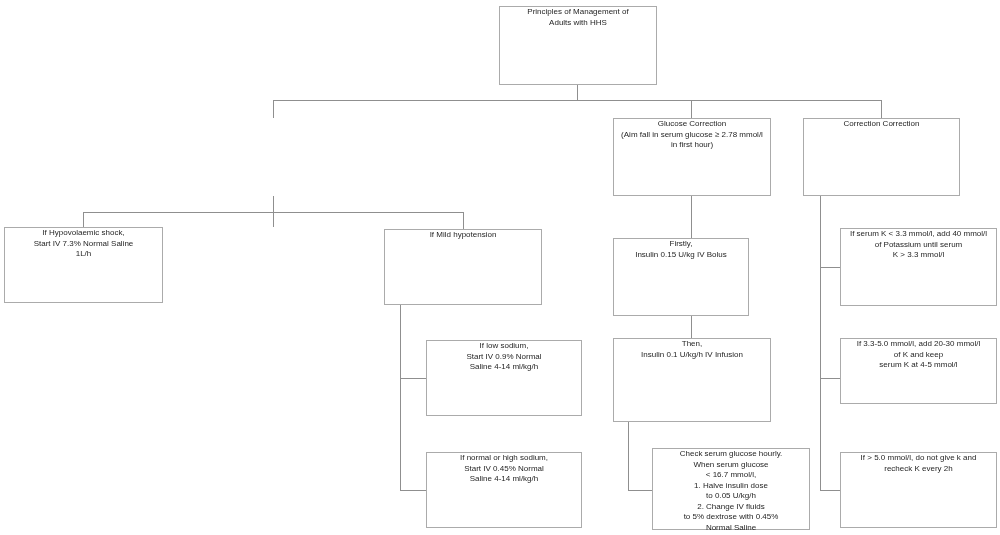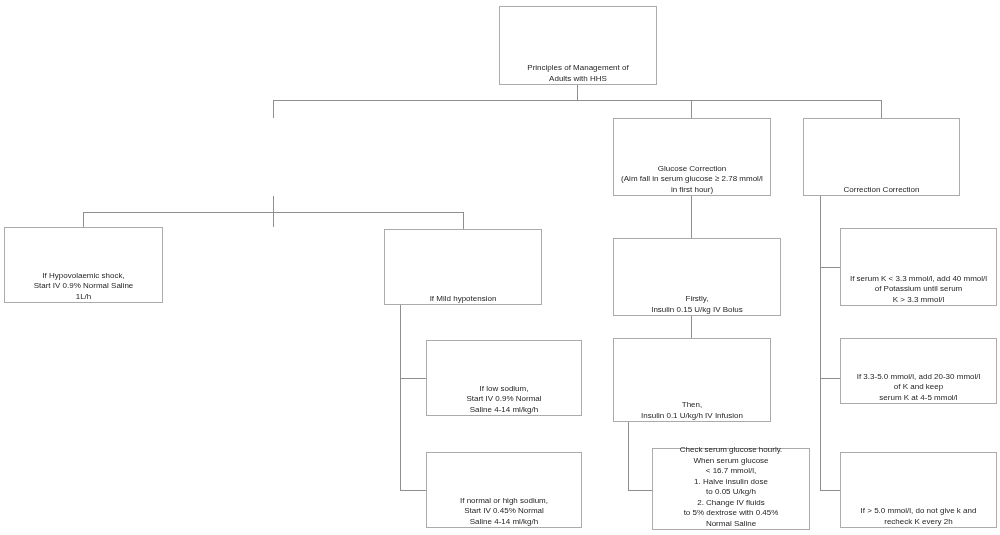--- a/index.html
+++ b/index.html
@@ -15,21 +15,21 @@
     background:var(--bg);
     font-family:"Liberation Sans", sans-serif;
     overflow:hidden;
   }
   .node{
     position:absolute;
     box-sizing:border-box;
     background:#ffffff;
     border:1px solid var(--node-border);
     display:flex;
-    align-items:flex-end;
+    align-items:flex-start;
     justify-content:center;
     text-align:center;
   }
   .node-text{
     font-size:8px;
     line-height:10.5px;
     color:var(--text);
     white-space:pre-line;
     padding:0 2px;
   }
@@ -79,42 +79,42 @@
 (Aim fall in serum glucose ≥ 2.78 mmol/l
 in first hour)</div>
   </div>
 
   <div class="node" style="left:803px;top:118px;width:157px;height:78px">
     <div class="node-text">Correction Correction</div>
   </div>
 
   <div class="node" style="left:4px;top:227px;width:159px;height:76px">
     <div class="node-text">If Hypovolaemic shock,
-Start IV 0.9% Normal Saline
+Start IV 7.3% Normal Saline
 1L/h</div>
   </div>
 
 
   <div class="node" style="left:384px;top:229px;width:158px;height:76px">
     <div class="node-text">If Mild hypotension</div>
   </div>
 
   <div class="node" style="left:426px;top:340px;width:156px;height:76px">
     <div class="node-text">If low sodium,
 Start IV 0.9% Normal
 Saline 4-14 ml/kg/h</div>
   </div>
 
   <div class="node" style="left:426px;top:452px;width:156px;height:76px">
     <div class="node-text">If normal or high sodium,
 Start IV 0.45% Normal
 Saline 4-14 ml/kg/h</div>
   </div>
 
-  <div class="node" style="left:613px;top:238px;width:168px;height:78px">
+  <div class="node" style="left:613px;top:238px;width:136px;height:78px">
     <div class="node-text">Firstly,
 Insulin 0.15 U/kg IV Bolus</div>
   </div>
 
   <div class="node" style="left:613px;top:338px;width:158px;height:84px">
     <div class="node-text">Then,
 Insulin 0.1 U/kg/h IV Infusion</div>
   </div>
 
   <div class="node" style="left:652px;top:448px;width:158px;height:82px">

